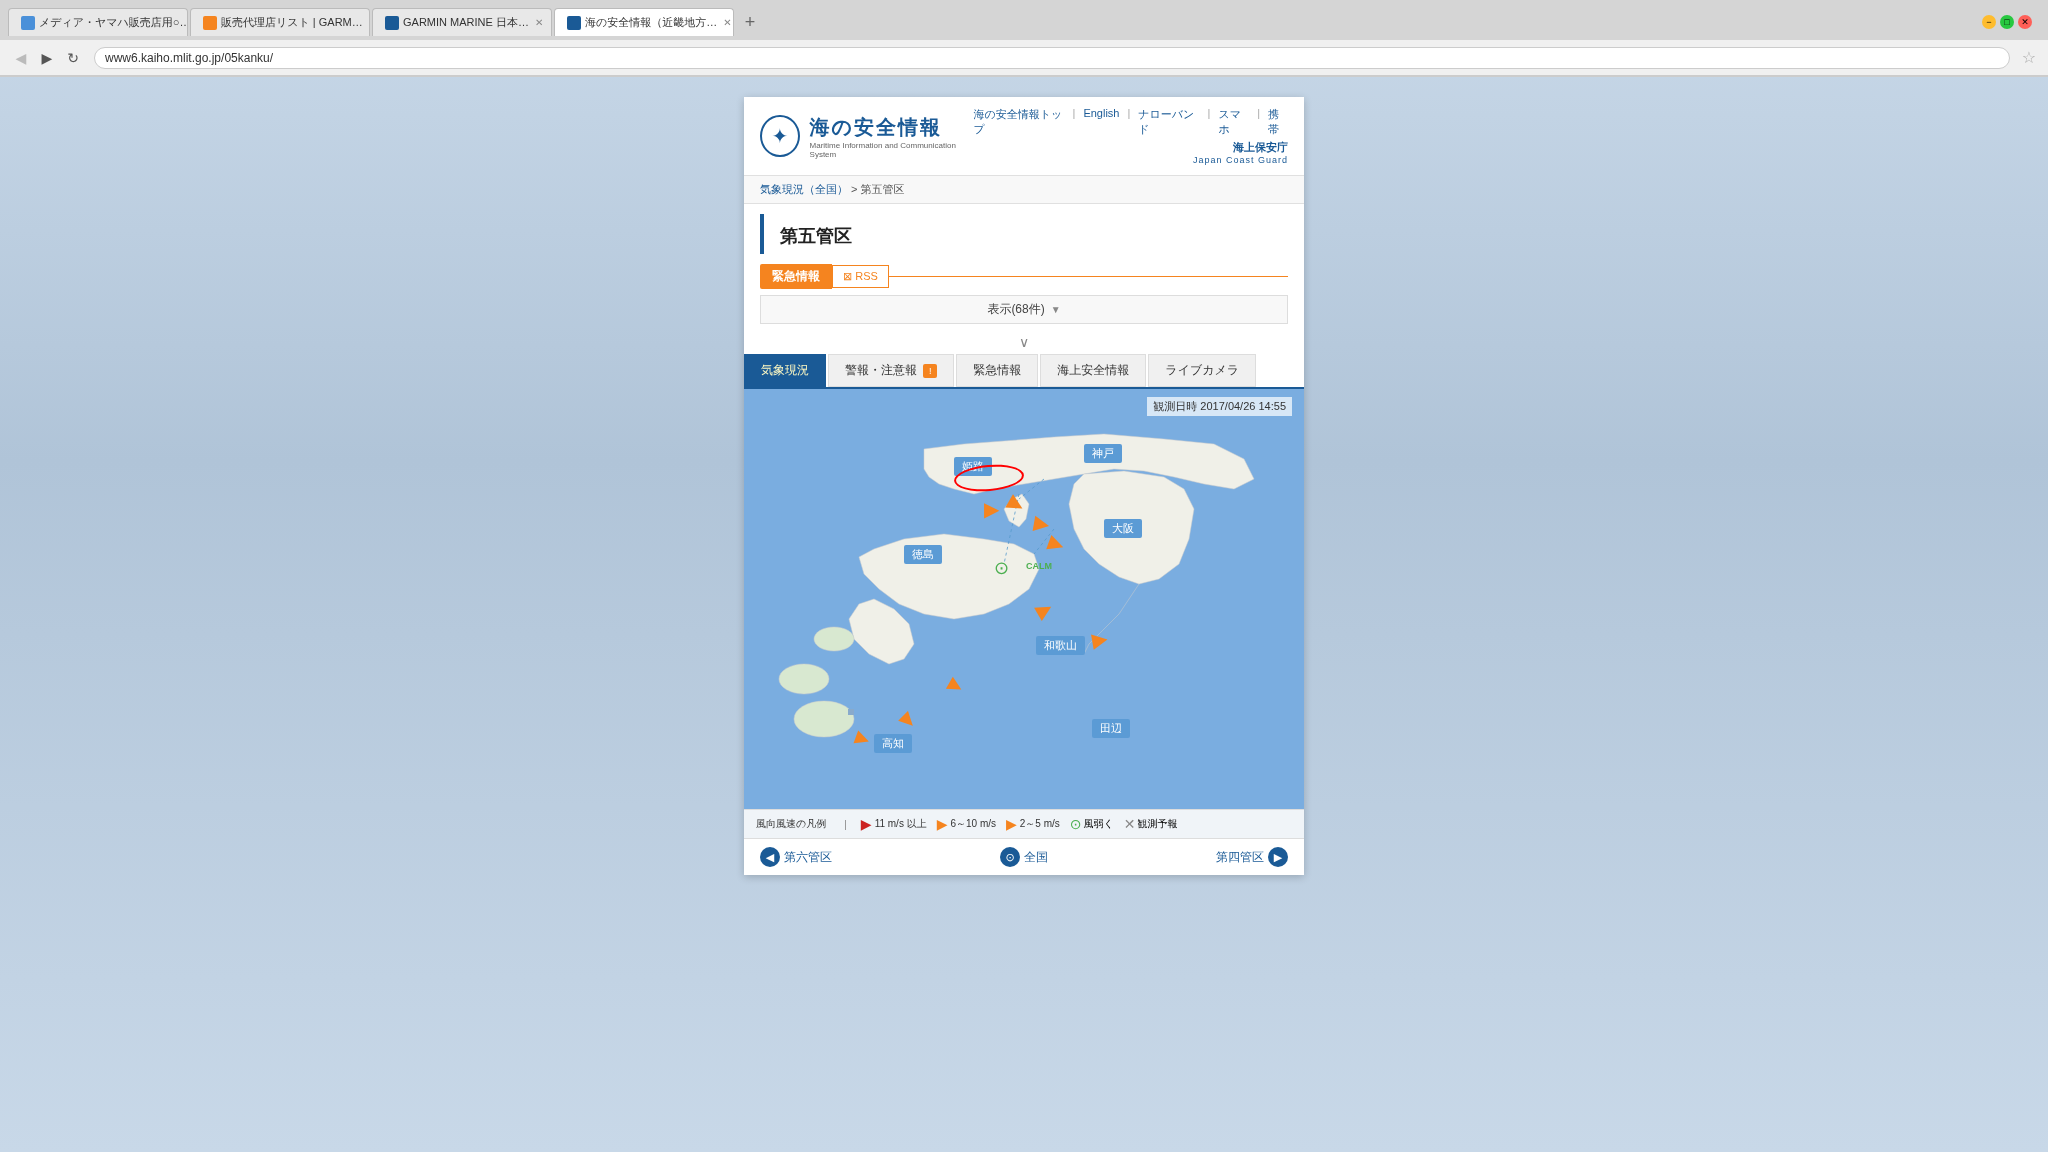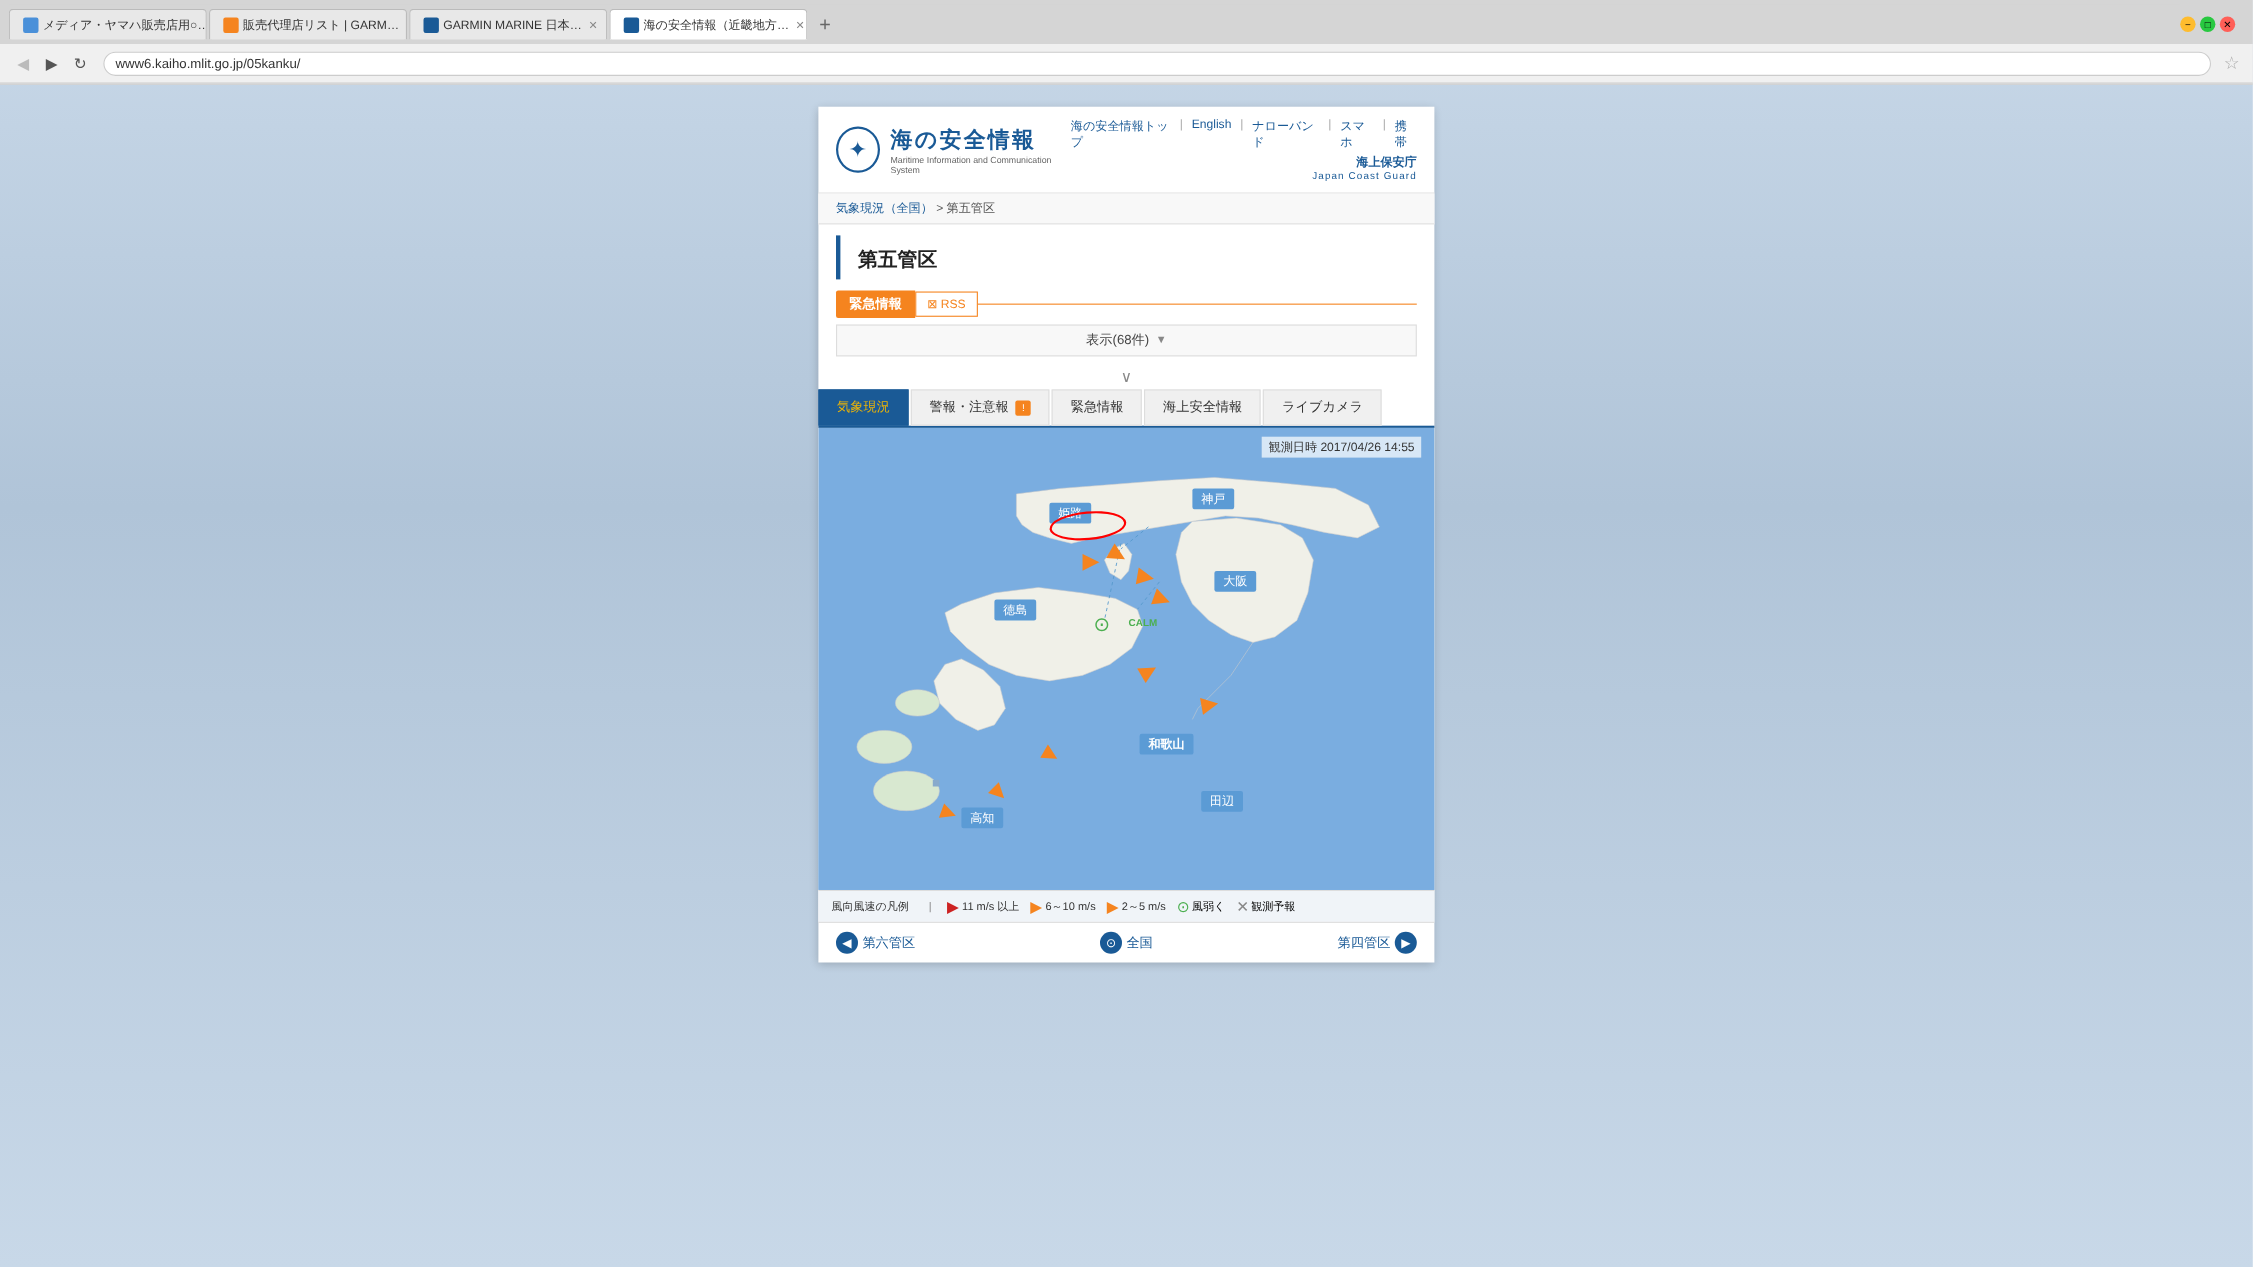--- a/index.html
+++ b/index.html
@@ -407,21 +407,21 @@
       color: #fff;
       display: flex;
       align-items: center;
       justify-content: center;
       font-size: 11px;
     }
 
     
     .tabs-row .tab-item:first-child {
       background: #1a5a96;
-      color: #eab308;
+      color: #fef9c3;
     }
   </style>
 </head>
 <body>
 
 <div class="browser-chrome">
   <div style="display:flex; justify-content:space-between; align-items:center; background:#d5d5d5; padding: 4px 8px 0 8px;">
     <div class="tab-bar" style="flex:1; display:flex; align-items:center; padding:0;">
       <div class="tab">
         <span class="tab-favicon"></span>
@@ -554,21 +554,21 @@
         <line x1="275" y1="105" x2="260" y2="175" stroke="#5599cc" stroke-width="0.8" stroke-dasharray="3,3"></line>
         <line x1="300" y1="90" x2="275" y2="110" stroke="#5599cc" stroke-width="0.8" stroke-dasharray="3,3"></line>
         <line x1="310" y1="140" x2="290" y2="165" stroke="#5599cc" stroke-width="0.8" stroke-dasharray="3,3"></line>
       </svg>
 
       
       <div class="location-label" style="left: 210px; top: 68px;">姫路</div>
       <div class="location-label" style="left: 340px; top: 55px;">神戸</div>
       <div class="location-label" style="left: 360px; top: 130px;">大阪</div>
       <div class="location-label" style="left: 160px; top: 156px;">徳島</div>
-      <div class="location-label" style="left: 292px; top: 278px; font-weight: bold;">和歌山</div>
+      <div class="location-label" style="left: 292px; top: 247px;">和歌山</div>
       <div class="location-label" style="left: 348px; top: 330px;">田辺</div>
       <div class="location-label" style="left: 130px; top: 345px;">高知</div>
 
       
       <div class="himeji-circle"></div>
 
       
       <div class="wind-marker" style="left:240px; top:108px; color:#f5841f; font-size:20px;">▶</div>
       <div class="wind-marker" style="left:265px; top:102px; color:#f5841f; font-size:20px; transform:rotate(30deg);">▶</div>
       <div class="wind-marker" style="left:290px; top:122px; color:#f5841f; font-size:20px; transform:rotate(10deg);">▶</div>

